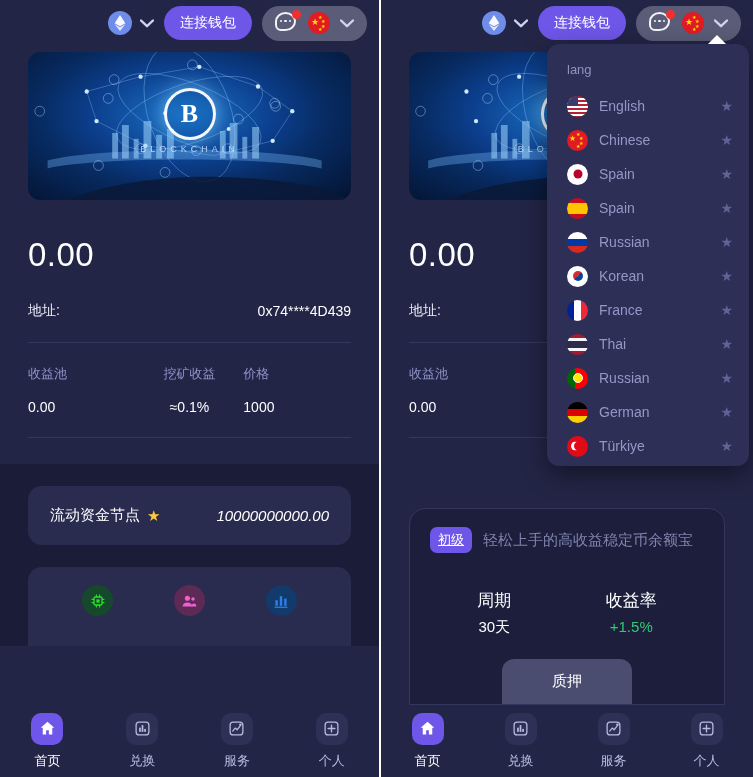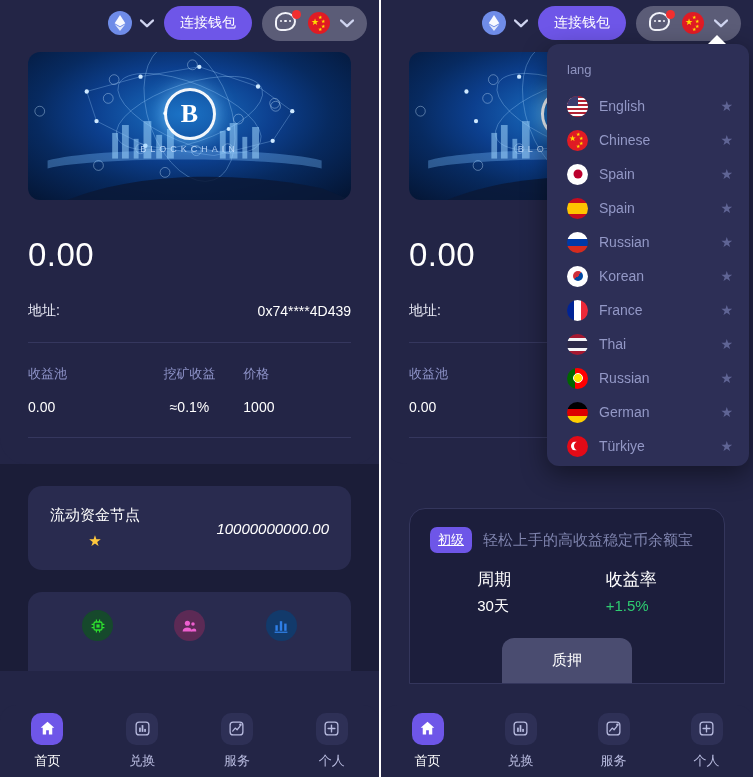--- a/index.html
+++ b/index.html
@@ -212,21 +212,21 @@
   .stats-grid > div:nth-child(3) { }
 
   .lower { background:#1b1d38; padding: 22px 28px 0 28px; }
 
   .node-card {
     background:#292b4f;
     border-radius: 14px;
     padding: 20px 22px;
     display:flex; align-items:center; justify-content:space-between;
   }
-  .node-label { font-size:15px; color:#ffffff; display:flex; align-items:center; gap:7px;flex-direction:column; }
+  .node-label { font-size:15px; color:#ffffff; display:flex; align-items:center; gap:7px; }
   .node-star { color:#ffc83d; font-size:15px; }
   .node-value { font-size:15px; color:#ffffff;font-style:italic; }
 
   .icon-card {
     margin-top: 22px;
     background:#292b4f;
     border-radius: 14px 14px 0 0;
     padding: 18px 24px 30px 24px;
     display:flex; align-items:center; justify-content:space-around;
   }
@@ -243,21 +243,21 @@
     border-radius: 16px 16px 0 0;
     padding: 18px 20px 0 20px;
     position: relative;
   }
   .stake-head { display:flex; align-items:center; gap:11px; }
   .stake-tag {
     background:#6e56e8; color:#fff; font-size:13px;
     border-radius:7px; padding:4px 8px;text-decoration:underline;
   }
   .stake-title { font-size:15px; color:#7f84ae; }
-  .stake-grid { display:flex; justify-content:space-around; margin-top: 15px; text-align:left; }
+  .stake-grid { display:flex; justify-content:space-around; margin-top: 36px; text-align:center; }
   .stake-k { font-size:17px; color:#ffffff; margin-bottom:6px; }
   .stake-v { font-size:15px; color:#ffffff; }
   .stake-v.green { color:#2ecc71; }
   .stake-btn {
     display:block; margin: 22px auto 0 auto;
     background:#4a4c70; color:#ffffff; border:none;
     border-radius: 12px 12px 0 0;
     padding: 13px 50px; font-size:15px; cursor:pointer;
     font-family: inherit;
   }

